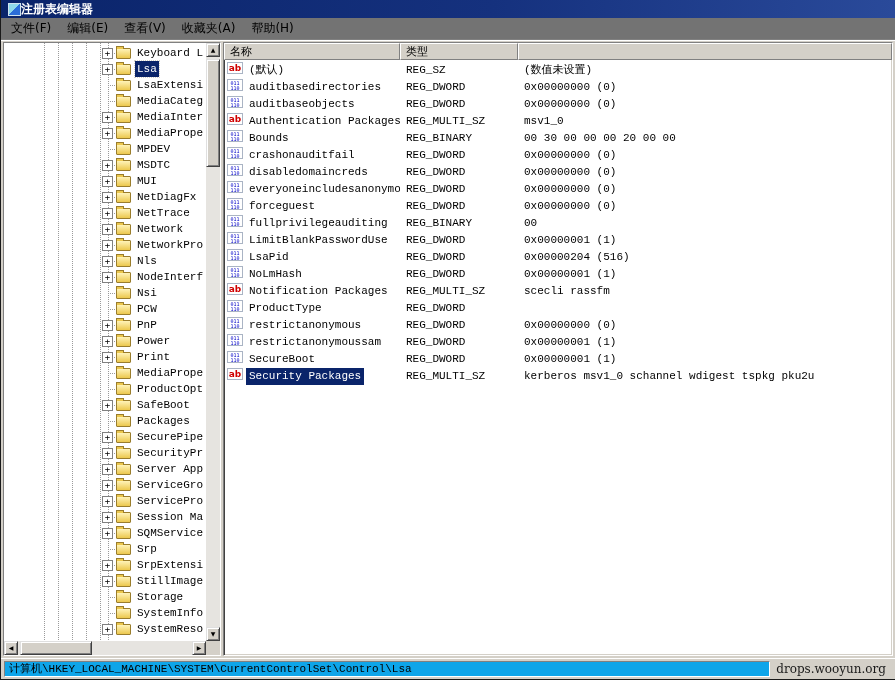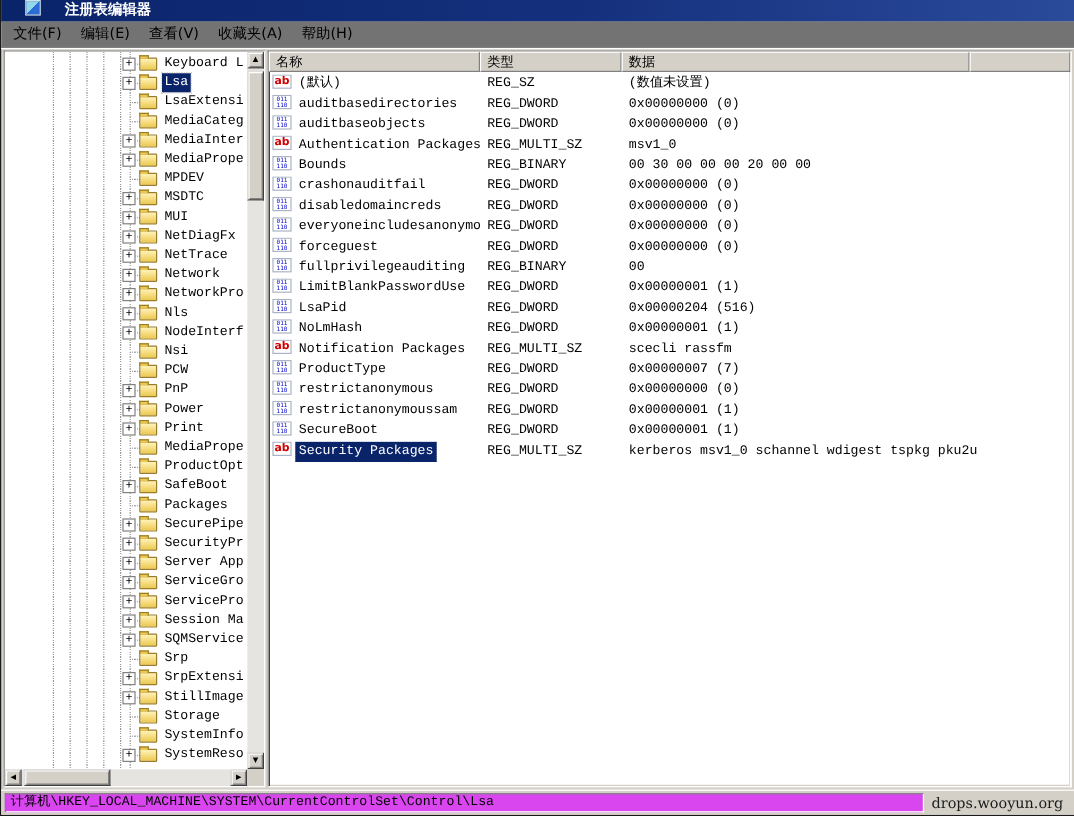--- a/index.html
+++ b/index.html
@@ -1,19 +1,19 @@
 <!DOCTYPE html>
 <html><head>
 <meta charset="utf-8">
 <style>
   *{box-sizing:border-box;margin:0;padding:0}
   html,body{width:895px;height:680px;overflow:hidden}
   body{font-family:"DejaVu Sans",sans-serif;font-size:12px;background:#d4d0c8;color:#000}
   .window{width:895px;height:680px;display:flex;flex-direction:column;background:#d4d0c8;border-left:1px solid #1a1a1a;border-bottom:1px solid #1a1a1a}
-  .titlebar{flex:0 0 18px;background:linear-gradient(90deg,#0a246a,#15317e 55%,#2a4a9a);display:flex;padding:0 20px;gap:20px}
+  .titlebar{flex:0 0 18px;background:linear-gradient(90deg,#0a246a,#15317e 55%,#2a4a9a);display:flex;align-items:center;padding:0 7px;gap:0}
   .app-icon{width:13px;height:13px;flex:0 0 13px;background:linear-gradient(135deg,#8fd9ea 48%,#2a6dd9 48%);border:1px solid #cfe3ef}
   .title{color:#fff;font-weight:bold;font-size:12px;white-space:nowrap}
   .menubar{flex:0 0 19px;display:flex;align-items:center;background:#737373;border-bottom:1px solid #808080;box-shadow:0 1px 0 #fff;padding-left:2px}
   .menu-item{padding:2px 8px;font-size:12px;cursor:default}
   .main{flex:1;display:flex;padding:2px;gap:2px;min-height:0}
   .sunken{border:1px solid;border-color:#808080 #fff #fff #808080;box-shadow:inset 1px 1px 0 #404040,inset -1px -1px 0 #d4d0c8}
   .tree-pane{flex:0 0 218px;display:grid;grid-template-columns:1fr 14px;grid-template-rows:1fr 14px;background:#fff;overflow:hidden}
   .tree-view{grid-column:1;grid-row:1;position:relative;overflow:hidden;background:#fff}
   .tline{position:absolute;top:0;bottom:0;width:1px;background-image:repeating-linear-gradient(to bottom,#9a9a9a 0 1px,transparent 1px 2px)}
   .tree{position:relative;padding-top:2px}
@@ -42,21 +42,21 @@
   .cell{font:11px/17px "Liberation Mono","DejaVu Sans Mono",monospace;white-space:nowrap;overflow:hidden}
   .cell.name{width:176px;display:flex;padding-left:3px}
   .cell.type{width:118px;padding-left:6px}
   .cell.data{flex:1;padding-left:6px}
   .vicon{width:16px;height:12px;flex:0 0 16px;margin-right:3px;border:1px solid #aab4c4;background:#fff;text-align:center;overflow:hidden}
   .vicon.ab{color:#d00000;font:bold 9px/11px "DejaVu Sans",sans-serif}
   .vicon.bin{color:#0000c8;font:5px/5px "DejaVu Sans Mono",monospace;white-space:pre;padding-top:1px}
   .vname{padding:0 3px}
   .vname.selected{background:#0a246a;color:#fff;outline:1px dotted #fff}
   .statusbar{flex:0 0 21px;display:flex;align-items:center;background:#d4d0c8;border-top:1px solid #fff;padding:2px 3px;gap:6px}
-  .status-path{flex:1;height:16px;border:1px solid;border-color:#808080 #fff #fff #808080;padding:0 4px;font:11px/14px "Liberation Mono","DejaVu Sans Mono",monospace;white-space:nowrap;overflow:hidden;background:#d946ef}
+  .status-path{flex:1;height:16px;border:1px solid;border-color:#808080 #fff #fff #808080;padding:0 4px;font:11px/14px "Liberation Mono","DejaVu Sans Mono",monospace;white-space:nowrap;overflow:hidden;background:#0ea5e9}
   .watermark{font:12px "DejaVu Serif",serif;color:#1a1a1a;padding-right:6px;white-space:nowrap}
 </style>
 </head>
 <body>
 
 <div class="window">
   <div class="titlebar">
     <span class="app-icon"></span>
     <span class="title">注册表编辑器</span>
   </div>
@@ -280,21 +280,20 @@
         </div>
         <div class="sbtn">▶</div>
       </div>
       <div class="corner"></div>
     </div>
 
     <div class="list-pane sunken">
       <div class="list-header">
           <div class="col col0">名称</div>
           <div class="col col1">类型</div>
-          <div class="col col2">数据</div>
           <div class="col colfill"></div>
         </div>
       <div class="list-body">
           <div class="list-row">
             <div class="cell name">
               <span class="vicon ab">ab</span>
               <span class="vname">(默认)</span>
             </div>
             <div class="cell type">REG_SZ</div>
             <div class="cell data">(数值未设置)</div>
@@ -414,21 +413,20 @@
             <div class="cell type">REG_MULTI_SZ</div>
             <div class="cell data">scecli rassfm</div>
           </div>
           <div class="list-row">
             <div class="cell name">
               <span class="vicon bin">011
 110</span>
               <span class="vname">ProductType</span>
             </div>
             <div class="cell type">REG_DWORD</div>
-            <div class="cell data">0x00000007 (7)</div>
           </div>
           <div class="list-row">
             <div class="cell name">
               <span class="vicon bin">011
 110</span>
               <span class="vname">restrictanonymous</span>
             </div>
             <div class="cell type">REG_DWORD</div>
             <div class="cell data">0x00000000 (0)</div>
           </div>

